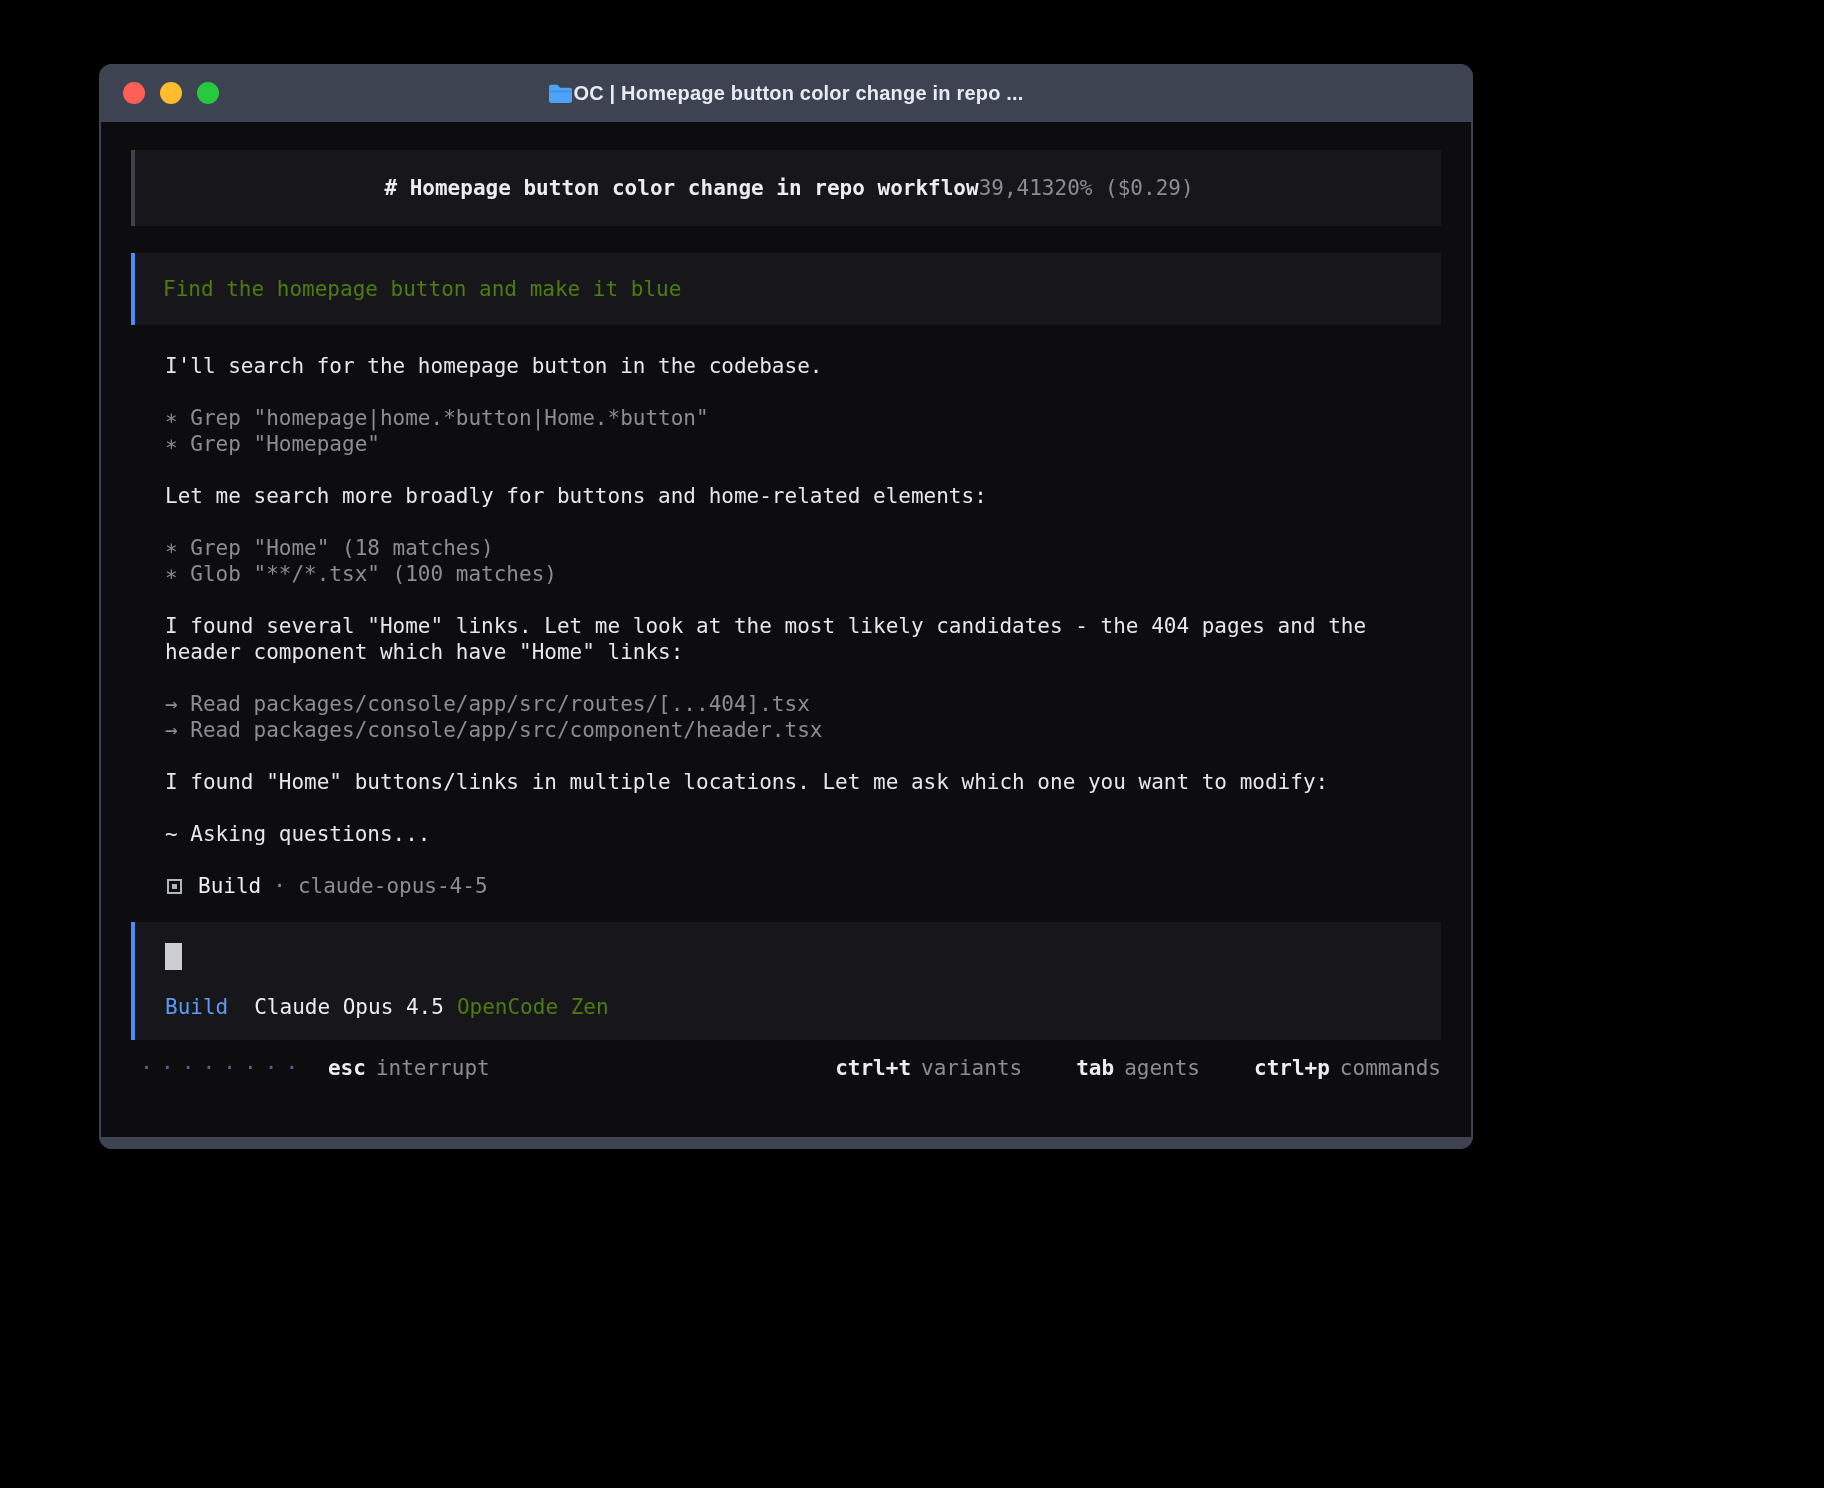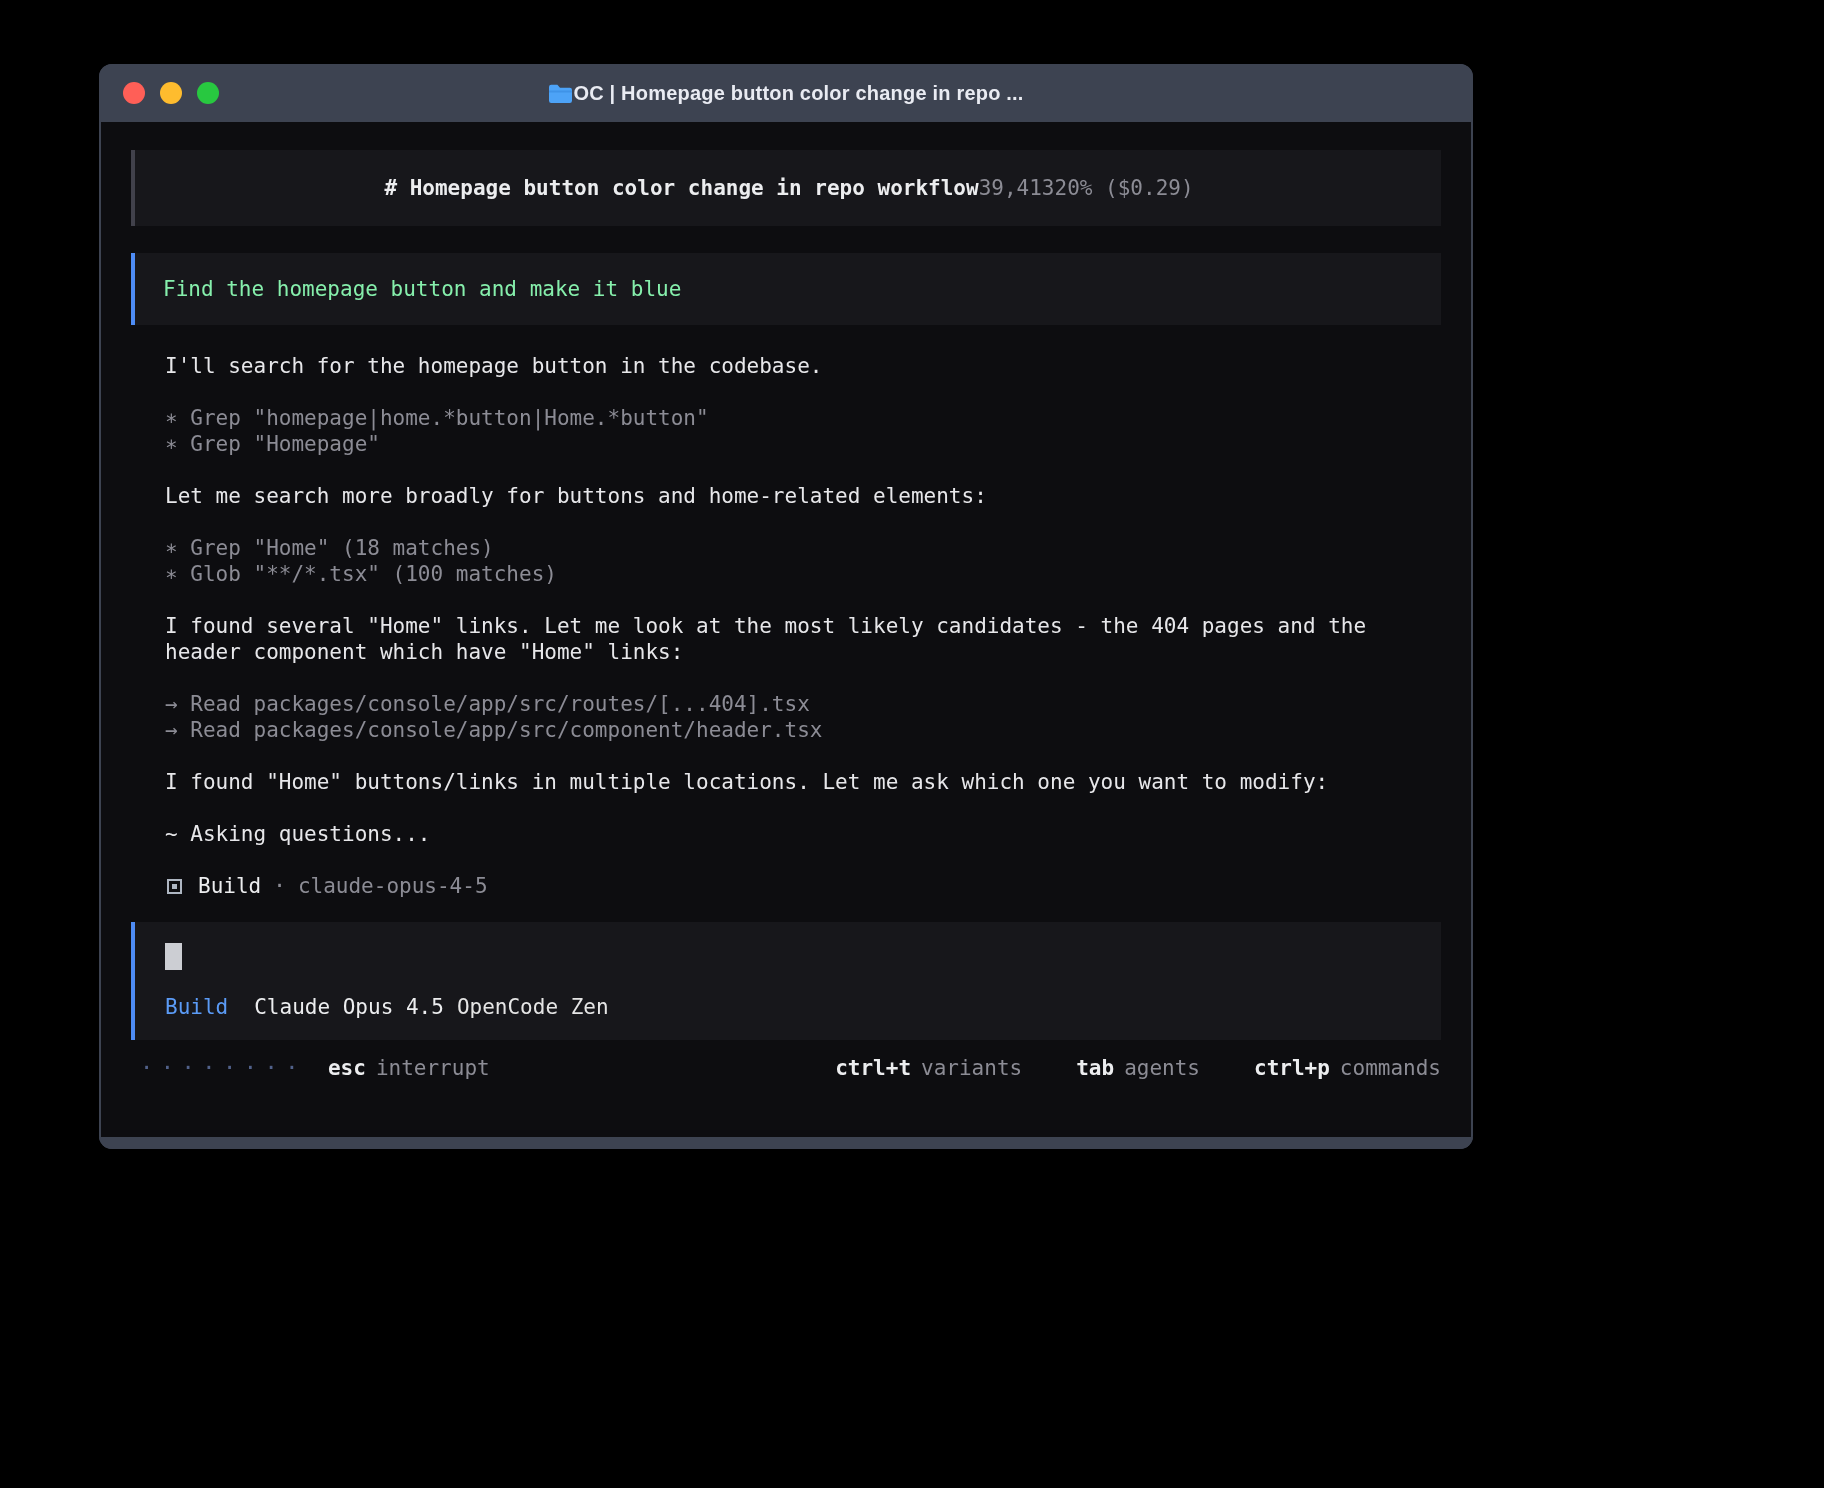--- a/index.html
+++ b/index.html
@@ -39,21 +39,21 @@
   .header-block {
     padding: 25px 26px 25px 28px;
     display: flex; justify-content: center; align-items: baseline;
   }
   .header-title { font-weight: bold; color: #ecedef; }
   .header-stats { color: #8c8c95; }
   .header-stats .tokens { }
 
   .user-block {
     margin-top: 27px; border-left-color: #4e8cf5;
-    padding: 23px 26px 23px 28px; color: #86efac;
+    padding: 23px 26px 23px 28px; color: #4d7c0f;
   }
 
   .convo { padding: 28px 0 0 34px; }
   .convo p, .convo .group { margin-bottom: 26px; }
   .dim { color: #8c8c95; }
   .agent-line { display: flex; align-items: center; gap: 12px; }
   .agent-icon {
     width: 15px; height: 15px; border: 2px solid #aeb6c2; display: inline-block;
     position: relative; margin: 0 4px 0 2px;
   }
@@ -63,21 +63,21 @@
   }
   .agent-name { color: #ecedef; }
 
   .input-block {
     margin-top: 23px; border-left-color: #4e8cf5; padding: 21px 26px 20px 30px;
   }
   .cursor { width: 17px; height: 27px; background: #ccced3; }
   .mode-line { margin-top: 24px; display: flex; gap: 0; }
   .mode-line .mode { color: #5b9bf6; margin-right: 26px; }
   .mode-line .model { color: #ecedef; margin-right: 13px; }
-  .mode-line .provider { color: #e5e5e5; }
+  .mode-line .provider { color: #4d7c0f; }
 
   .statusbar {
     margin-top: 15px; display: flex; align-items: center; justify-content: space-between;
   }
   .sb-left { display: flex; align-items: center; }
   .spinner { color: #51618a; letter-spacing: 7.5px; margin: 0 22px 0 9px; font-size: 22px; }
   .key { color: #ecedef; font-weight: bold; }
   .hintlabel { color: #8c8c95; margin-left: 10px; }
   .sb-right { display: flex; align-items: center; gap: 54px; margin-left: 45px; }
   .hintpair { display: flex; align-items: center; }

